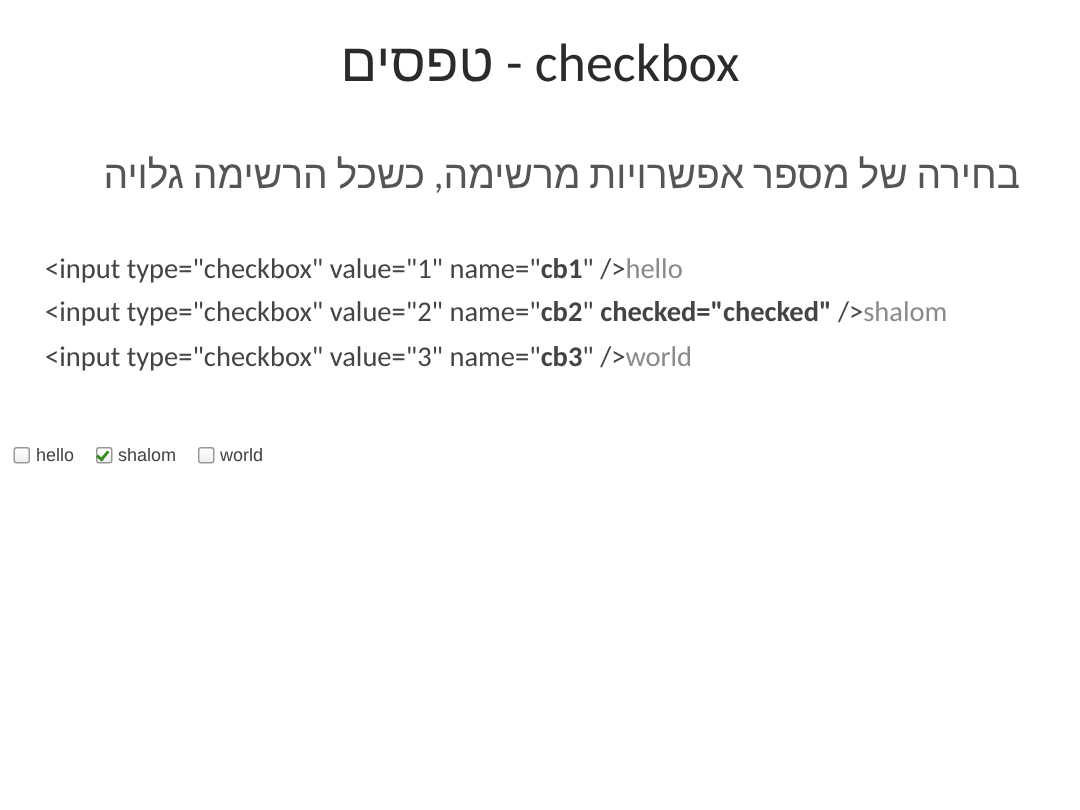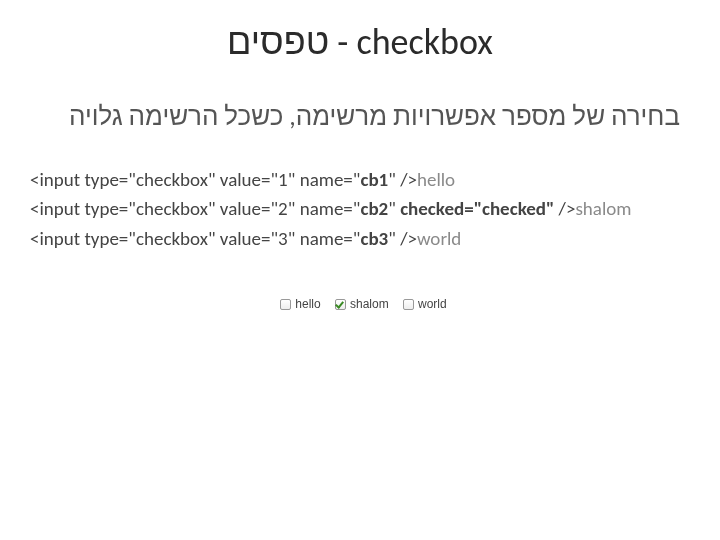--- a/index.html
+++ b/index.html
@@ -53,21 +53,21 @@
     white-space: nowrap;
   }
   .gray-after {
     color: #8a8a8a;
   }
   .demo {
     position: absolute;
     top: 293px;
     left: 0;
     width: 100%;
-    text-align: center;
+    text-align: left;
   }
   .demo-inner {
     display: inline-block;
     font-family: Tahoma, Arial, sans-serif;
     font-size: 12px;
     color: #444;
   }
   .cb {
     display: inline-block;
     width: 11px;

